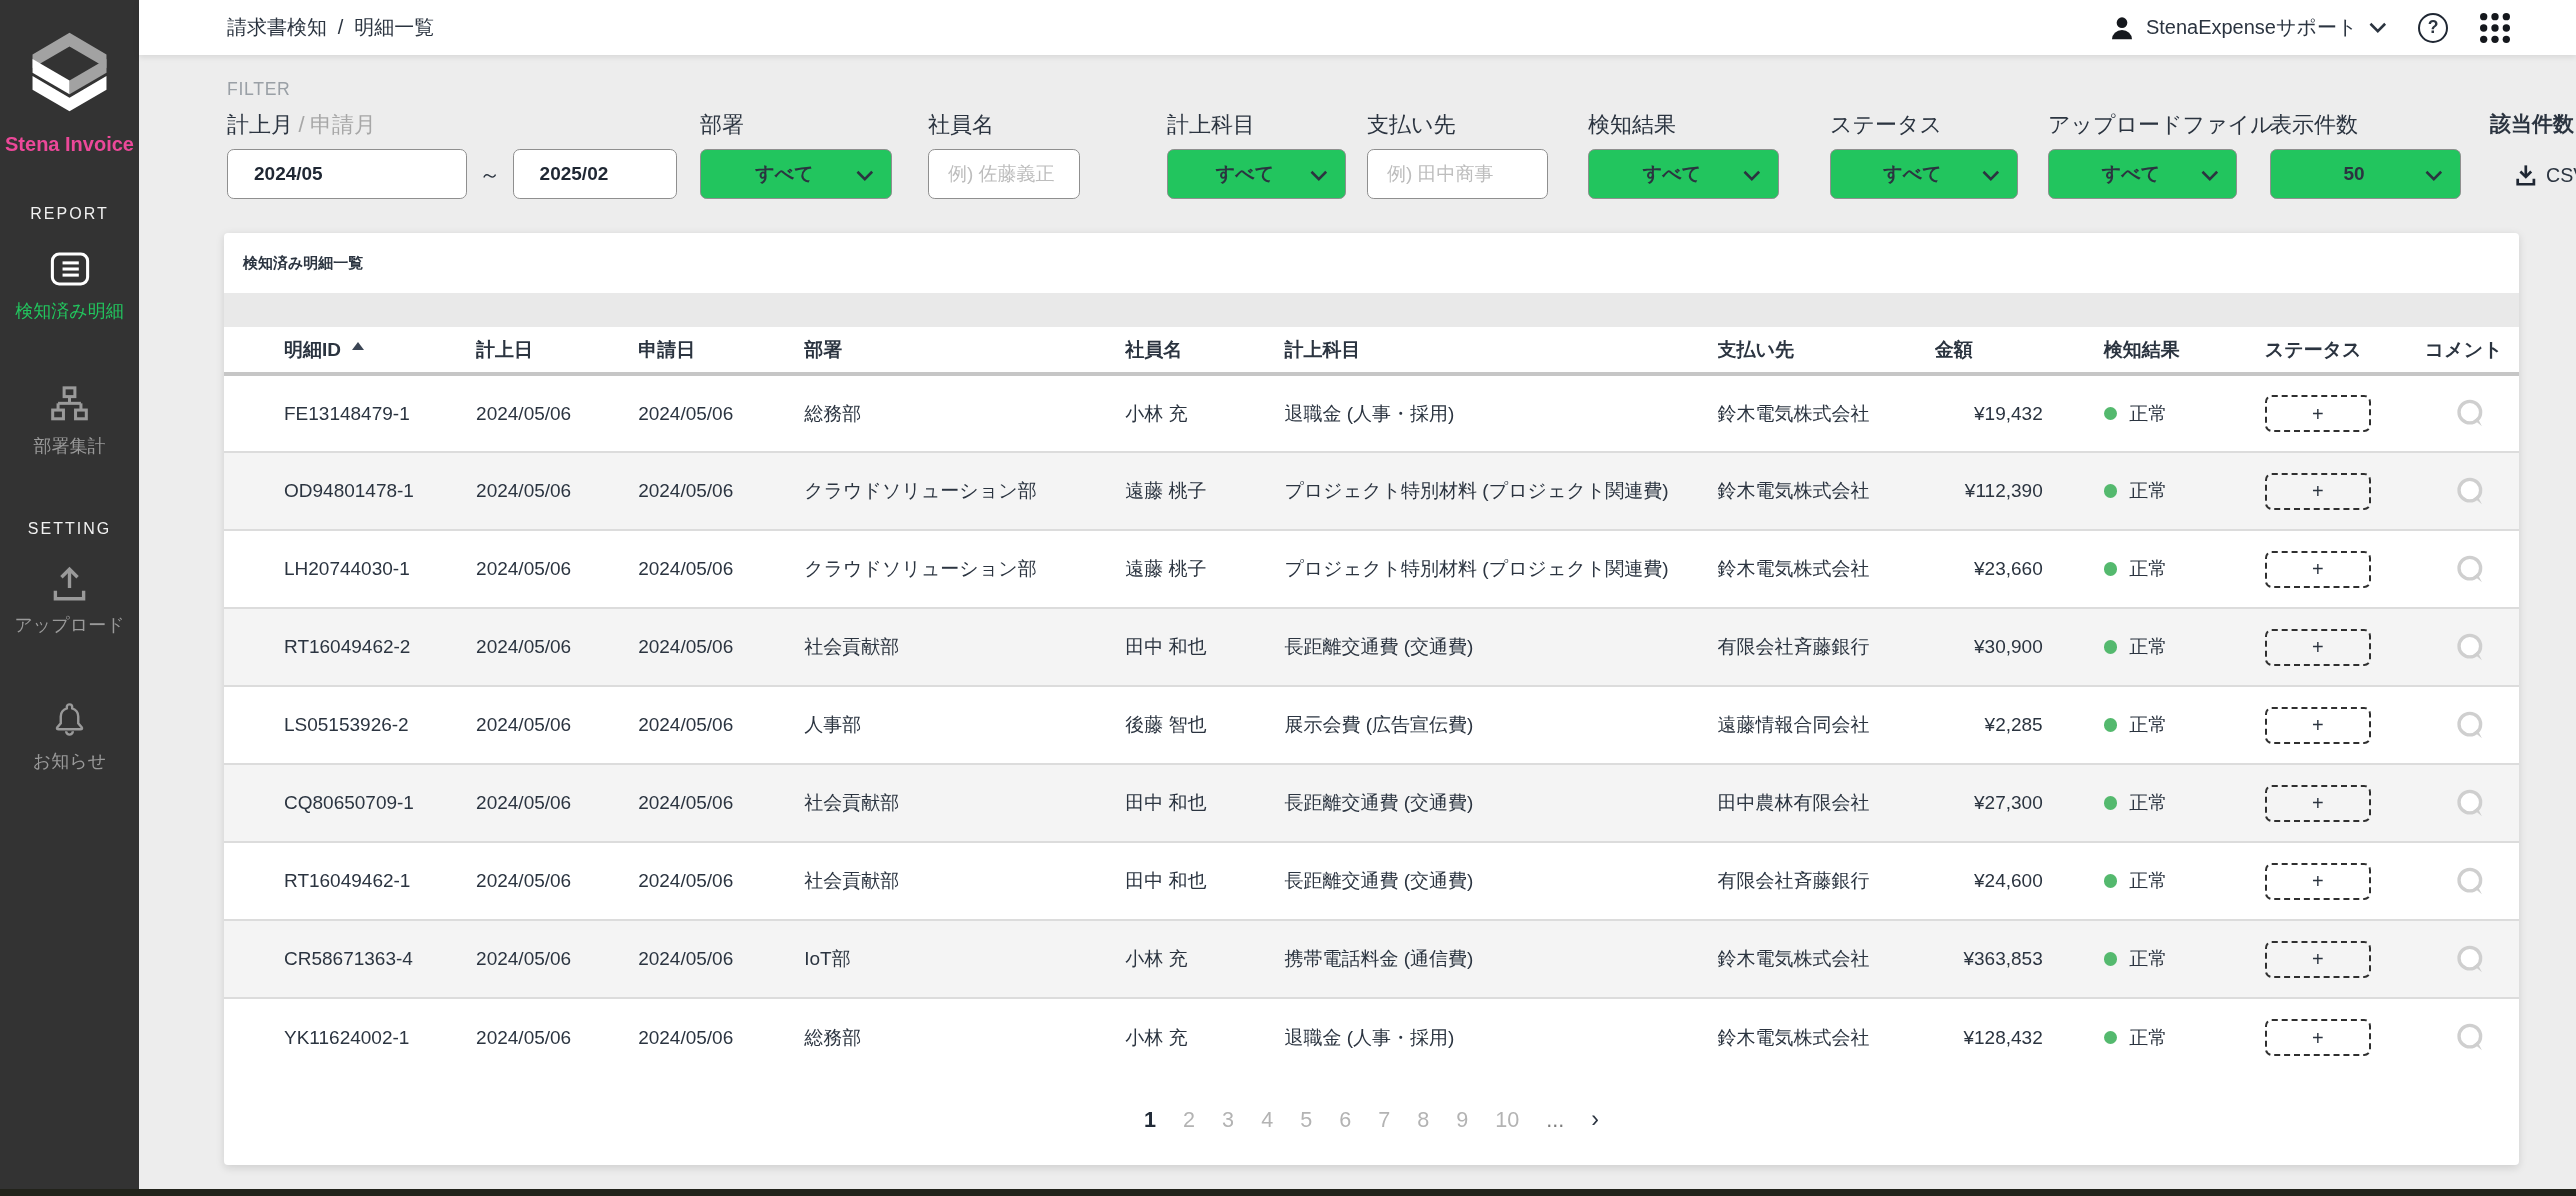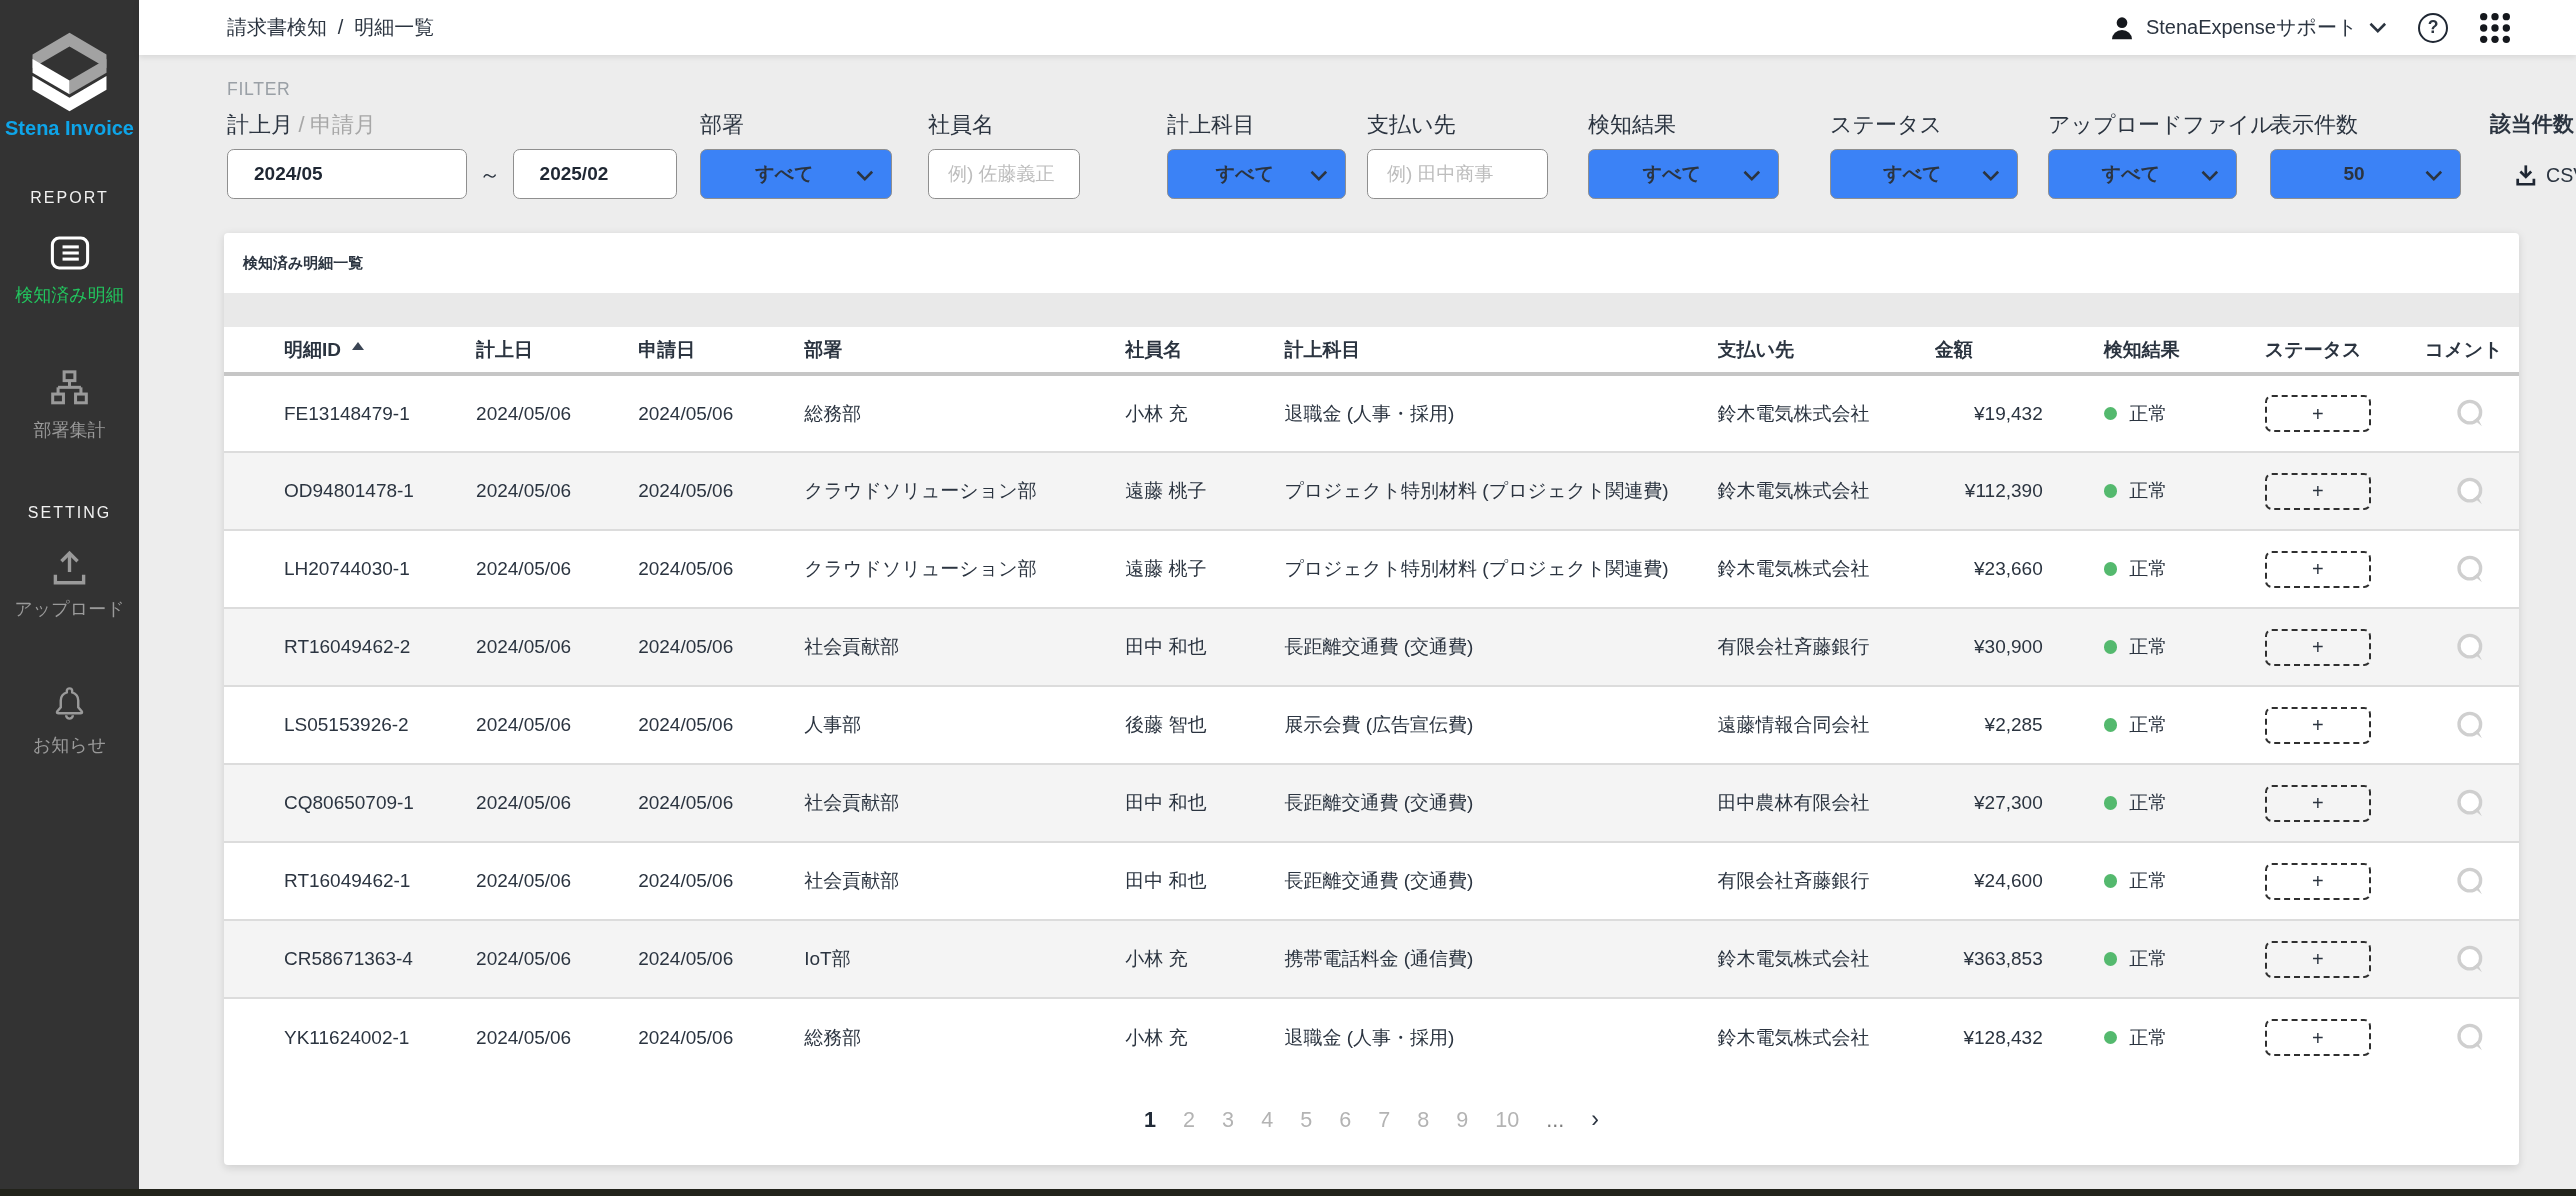--- a/index.html
+++ b/index.html
@@ -2,21 +2,21 @@
 <html style="--green: #54b96e;font-size:10.8px"><head>
 <meta charset="utf-8">
 <style>
   * { margin:0; padding:0; box-sizing:border-box; }
   html,body { width:2576px; height:1196px; overflow:hidden; }
   body { font-family:"Liberation Sans","DejaVu Sans",sans-serif; color:#2b3440; background:#ededed; position:relative; }
 
   
   .sidebar { position:absolute; left:0; top:0; width:139px; height:1189px; background:#333333; text-align:center; }
   .logo-wrap { margin:26px auto 0; width:103px; height:91px; }
-  .brand { margin-top:0; color:#0ea5e9; font-size:20px; font-weight:700; }
+  .brand { margin-top:16px; color:#ec4899; font-size:20px; font-weight:700; }
   .side-section-title { margin-top:49px; color:#f2f2f2; font-size:16px; letter-spacing:2px; font-weight:500; }
   .side-section-title.second { margin-top:62px; }
   .side-item { margin-top:27px; cursor:pointer; }
   .side-item + .side-item { margin-top:62px; }
   .side-item .side-label { display:block; margin-top:10.8px; font-size:18px; }
   .side-item.active .side-label { color:#22c55e; }
   .side-item.inactive .side-label { color:#9a9a9a; }
 
   
   .topbar { position:absolute; left:139px; top:0; width:2437px; height:55px; background:#ffffff; box-shadow:0 2px 6px rgba(0,0,0,.10); z-index:5; }
@@ -33,21 +33,21 @@
   .fgroup { position:absolute; top:55px; }
   .flabel { height:27px; font-size:22px; font-weight:500; margin-bottom:12px; white-space:nowrap; }
   .flabel .lbl-sub { color:#a7a7a7; }
   .flabel .lbl-sep { color:#a7a7a7; padding:0 5.4px; }
   .control-row { display:flex; align-items:center; gap:12px; }
   .tinput, .dinput { height:50px; background:#fff; border:1.4px solid #8f8f8f; border-radius:6.8px; font-size:19px; color:#1f2733; outline:none; font-family:inherit; }
   .dinput { font-weight:700; padding-left:26px; }
   .tinput { padding-left:19px; font-weight:400; }
   .tinput::placeholder { color:#bdbdbd; }
   .range-sep { font-size:21.6px; color:#2b3440; }
-  .select { position:relative; height:50px; background:#3b82f6; border:1.4px solid #8f8f8f; border-radius:6.8px; display:flex; align-items:center; justify-content:center; cursor:pointer; }
+  .select { position:relative; height:50px; background:#22c55e; border:1.4px solid #8f8f8f; border-radius:6.8px; display:flex; align-items:center; justify-content:center; cursor:pointer; }
   .sel-val { font-size:19px; font-weight:700; margin-right:23px; }
   .select .chev { position:absolute; right:17.6px; top:20px; }
   .chev { width:17.6px; height:10.8px; }
   .chev polyline { fill:none; stroke:#2b3440; stroke-width:3.5; }
   .hit-count { position:absolute; left:2351px; top:55px; font-size:21px; font-weight:700; white-space:nowrap; }
   .csv-link { position:absolute; left:2376px; top:107px; display:flex; align-items:center; gap:9.5px; font-size:19.6px; white-space:nowrap; cursor:pointer; }
 
   
   .card { position:absolute; left:85px; top:178px; width:2295px; height:932px; background:#ffffff; border-radius:4px; box-shadow:0 2.7px 8px rgba(0,0,0,.13); overflow:hidden; }
   .card-title { height:60px; display:flex; align-items:center; padding-left:19px; font-size:15px; font-weight:700; }

